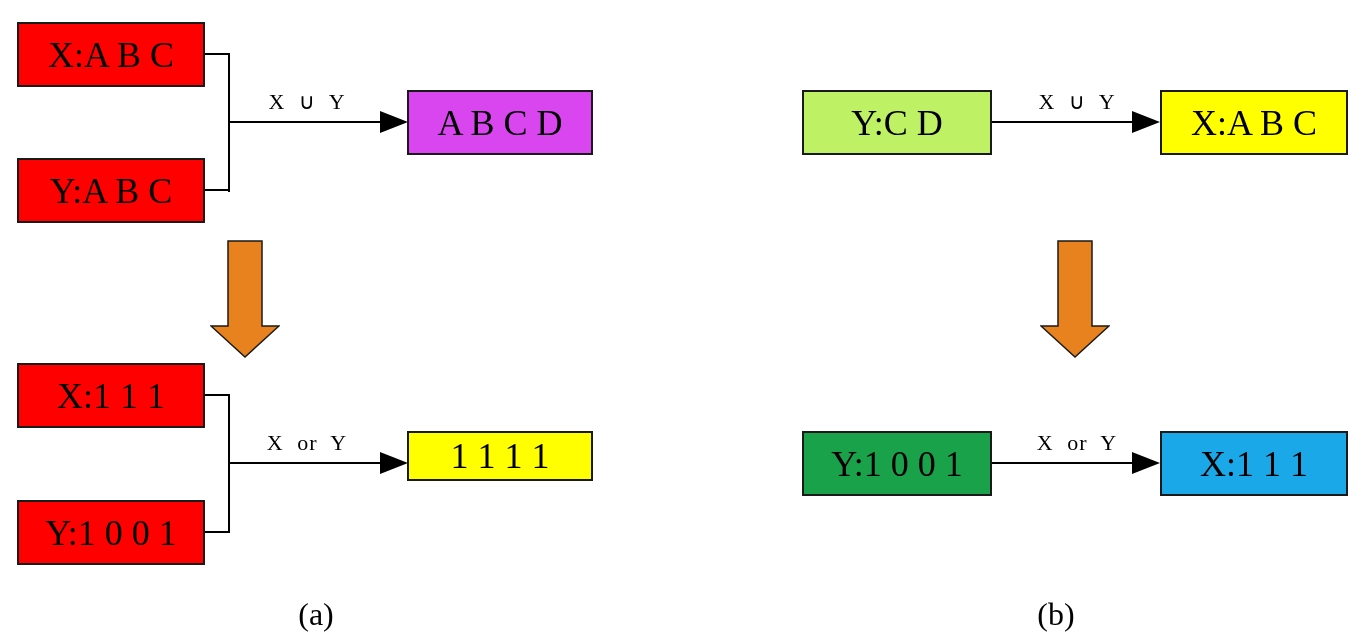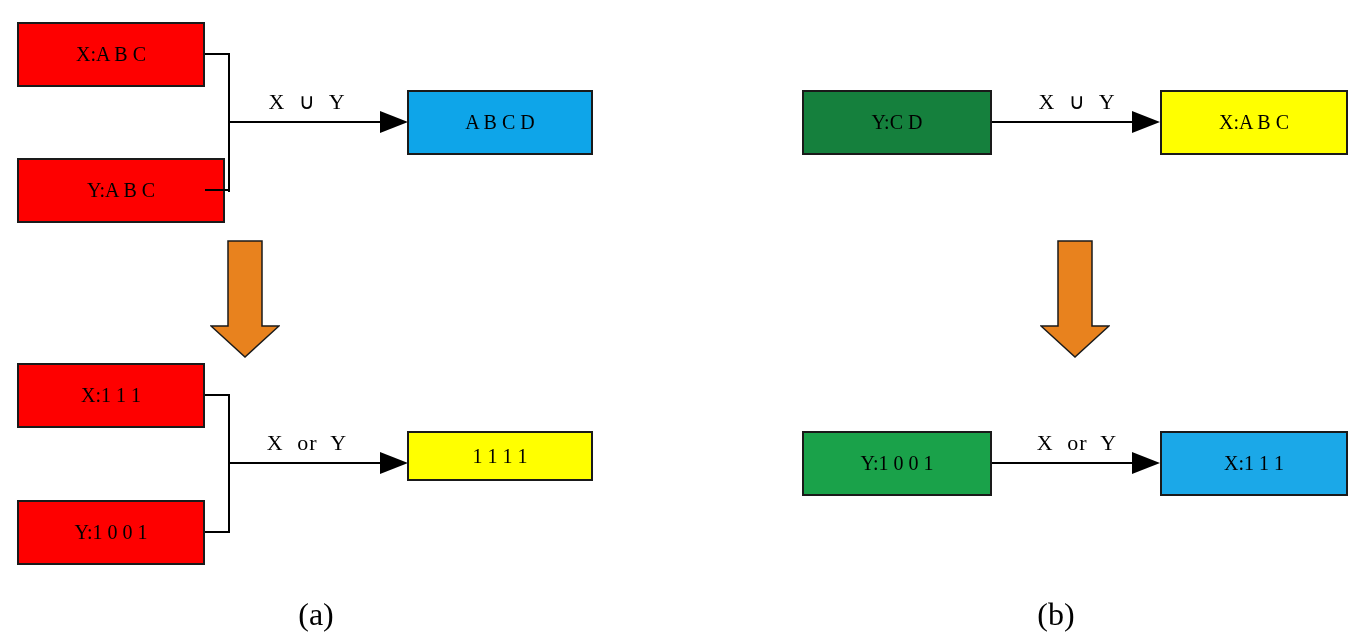--- a/index.html
+++ b/index.html
@@ -10,21 +10,21 @@
     background: #ffffff;
     font-family: "Liberation Serif", serif;
     overflow: hidden;
   }
   .box {
     position: absolute;
     border: 2px solid #1a1a1a;
     display: flex;
     align-items: center;
     justify-content: center;
-    font-size: 20px;
+    font-size: 36px;
     color: #000000;
     white-space: nowrap;
     box-sizing: border-box;
   }
   .hline, .vline {
     position: absolute;
     background: #000000;
   }
   .op-label {
     position: absolute;
@@ -55,33 +55,33 @@
   .big-arrow { position: absolute; }
 </style>
 </head>
 <body>
 
 <div id="canvas">
 
   <div class="box" style="left: 17px; top: 22px; width: 188px; height: 65px; background-color: rgb(254, 0, 0);">
     <span>X:A B C</span>
   </div>
-  <div class="box" style="left: 17px; top: 158px; width: 208px; height: 65px; background-color: rgb(254, 0, 0);">
+  <div class="box" style="left: 17px; top: 158px; width: 188px; height: 65px; background-color: rgb(254, 0, 0);">
     <span>Y:A B C</span>
   </div>
 
   <div class="hline" style="left:205px; top:53px; width:24px; height:2px;"></div>
   <div class="vline" style="left:228px; top:53px; width:2px; height:139px;"></div>
   <div class="hline" style="left:205px; top:189px; width:24px; height:2px;"></div>
 
   <div class="hline" style="left:229px; top:121px; width:152px; height:2px;"></div>
   <div class="arrowhead" style="left:380px; top:111px;"></div>
   <div class="op-label" style="left:232px; top:88px; width:150px;">X ∪ Y</div>
 
-  <div class="box" style="left: 407px; top: 90px; width: 186px; height: 65px; background-color: #0ea5e9;">
+  <div class="box" style="left: 407px; top: 90px; width: 186px; height: 65px; background-color: #d946ef;">
     <span>A B C D</span>
   </div>
 
   <svg class="big-arrow" style="left:210px; top:240px;" width="70" height="118" viewBox="0 0 70 118">
     <polygon points="18,1 52,1 52,86 69,86 35,117 1,86 18,86" stroke="#1a1a1a" stroke-width="1.5" fill="#e8821e"></polygon>
   </svg>
 
   <div class="box" style="left: 17px; top: 363px; width: 188px; height: 65px; background-color: rgb(254, 0, 0);">
     <span>X:1 1 1</span>
   </div>
@@ -96,21 +96,21 @@
   <div class="hline" style="left:229px; top:462px; width:152px; height:2px;"></div>
   <div class="arrowhead" style="left:380px; top:452px;"></div>
   <div class="op-label" style="left:232px; top:429px; width:150px;">X or Y</div>
 
   <div class="box" style="left: 407px; top: 431px; width: 186px; height: 50px; background-color: rgb(255, 255, 0);">
     <span>1 1 1 1</span>
   </div>
 
   <div class="caption" style="left:241px; top:594px;">(a)</div>
 
-  <div class="box" style="left: 802px; top: 90px; width: 190px; height: 65px; background-color: #15803d;">
+  <div class="box" style="left: 802px; top: 90px; width: 190px; height: 65px; background-color: #bef264;">
     <span>Y:C D</span>
   </div>
 
   <div class="hline" style="left:992px; top:121px; width:141px; height:2px;"></div>
   <div class="arrowhead" style="left:1132px; top:111px;"></div>
   <div class="op-label" style="left:997px; top:88px; width:160px;">X ∪ Y</div>
 
   <div class="box" style="left: 1160px; top: 90px; width: 188px; height: 65px; background-color: rgb(255, 255, 0);">
     <span>X:A B C</span>
   </div>

